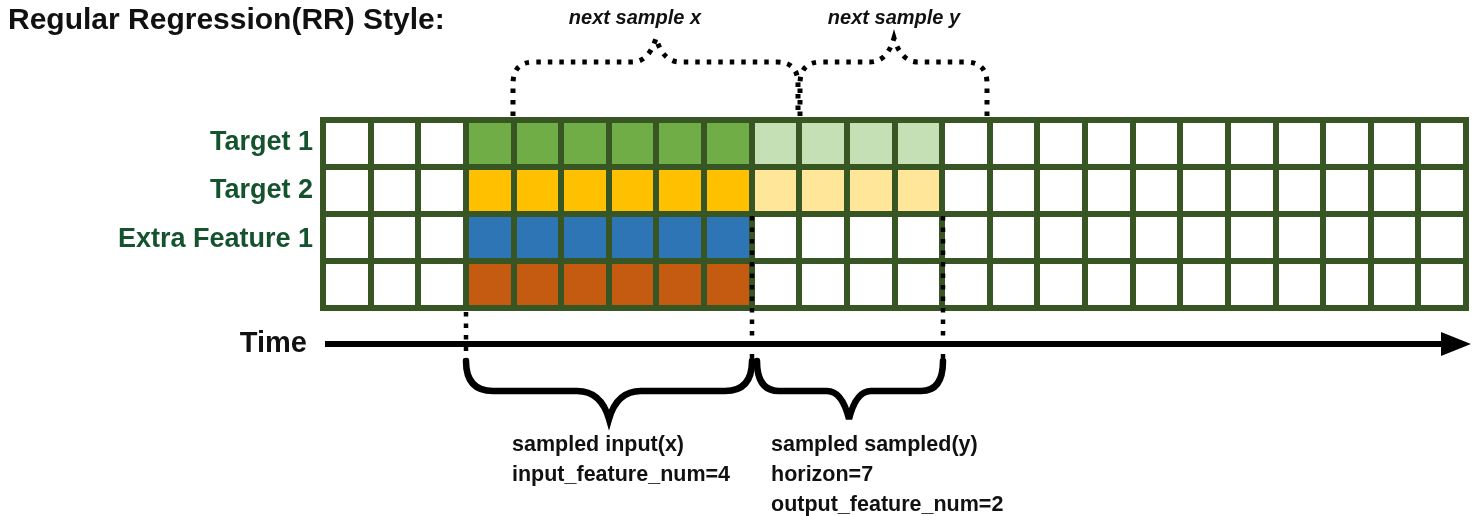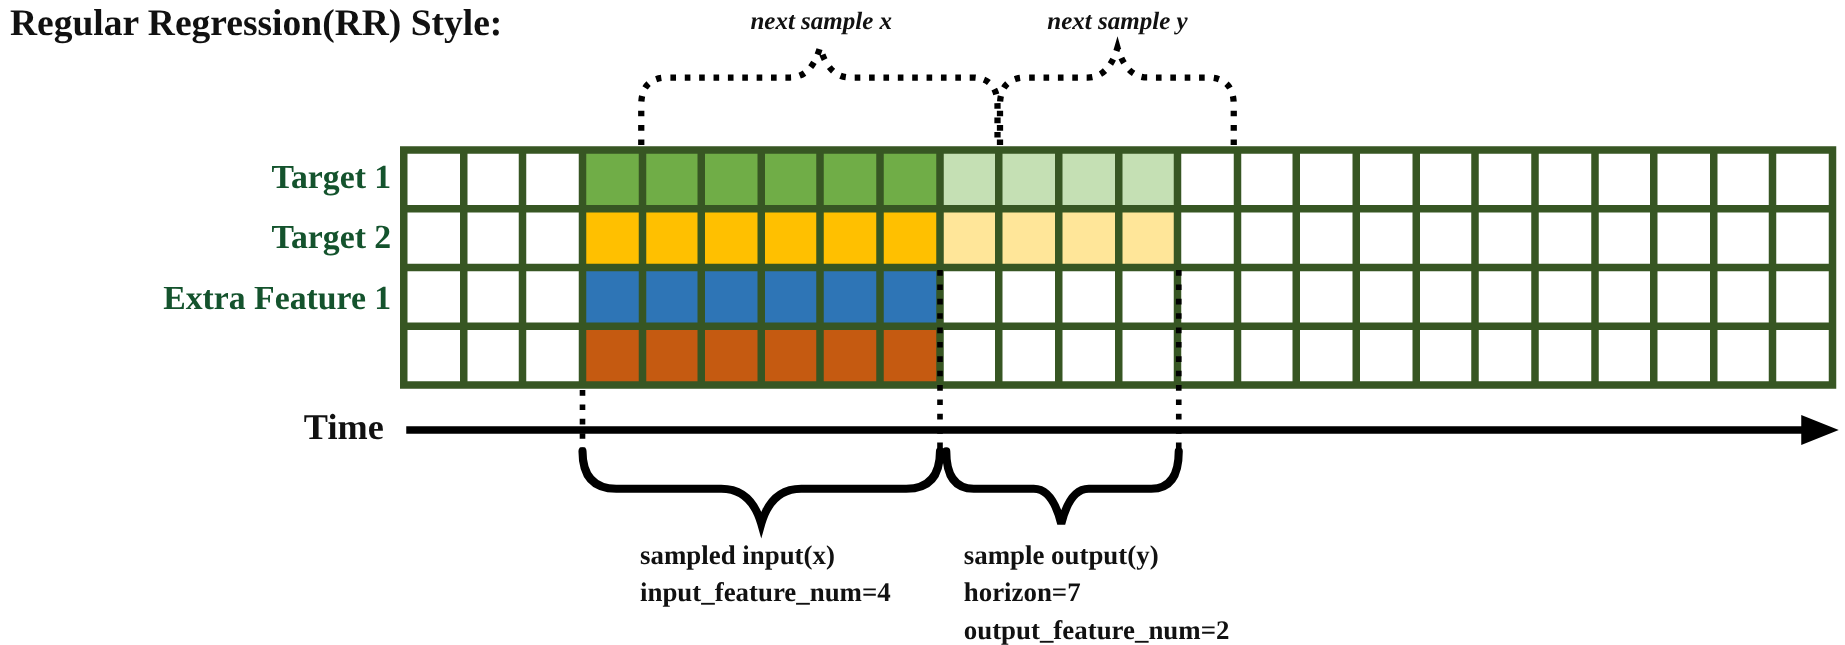--- a/index.html
+++ b/index.html
@@ -1,21 +1,21 @@
 <!DOCTYPE html>
 <html><head>
 <meta charset="utf-8">
 <style>
   html, body { margin: 0; padding: 0; background: #ffffff; }
   #canvas {
     position: relative;
     width: 1476px;
     height: 516px;
     background: #ffffff;
-    font-family: Liberation Serif, serif;
+    font-family: Liberation Sans, sans-serif;
     overflow: hidden;
   }
   .title {
     position: absolute;
     left: 8px; top: 2px;
     font-size: 30px;
     font-weight: bold;
     color: #111111;
     white-space: nowrap;
   }
@@ -57,21 +57,21 @@
     position: absolute;
     top: 6px;
     width: 220px;
     text-align: center;
     font-size: 20px;
     font-style: italic;
     font-weight: 600;
     color: #111111;
     white-space: nowrap;
   }
-  #next-sample-x-label { left: 547px; }
+  #next-sample-x-label { left: 525px; }
   #next-sample-y-label { left: 784px; }
   .time-label {
     position: absolute;
     left: 177px; top: 326px;
     width: 130px;
     text-align: right;
     font-size: 29px;
     font-weight: bold;
     color: #111111;
   }
@@ -221,18 +221,18 @@
   </svg>
 
   <div class="time-label">Time</div>
 
   <div class="sample-text" id="input-text">
     <div>sampled input(x)</div>
     <div>input_feature_num=4</div>
   </div>
 
   <div class="sample-text" id="output-text">
-    <div>sample output(y)</div>
+    <div>sampled sampled(y)</div>
     <div>horizon=7</div>
     <div>output_feature_num=2</div>
   </div>
 
 </div>
 
 </body></html>

